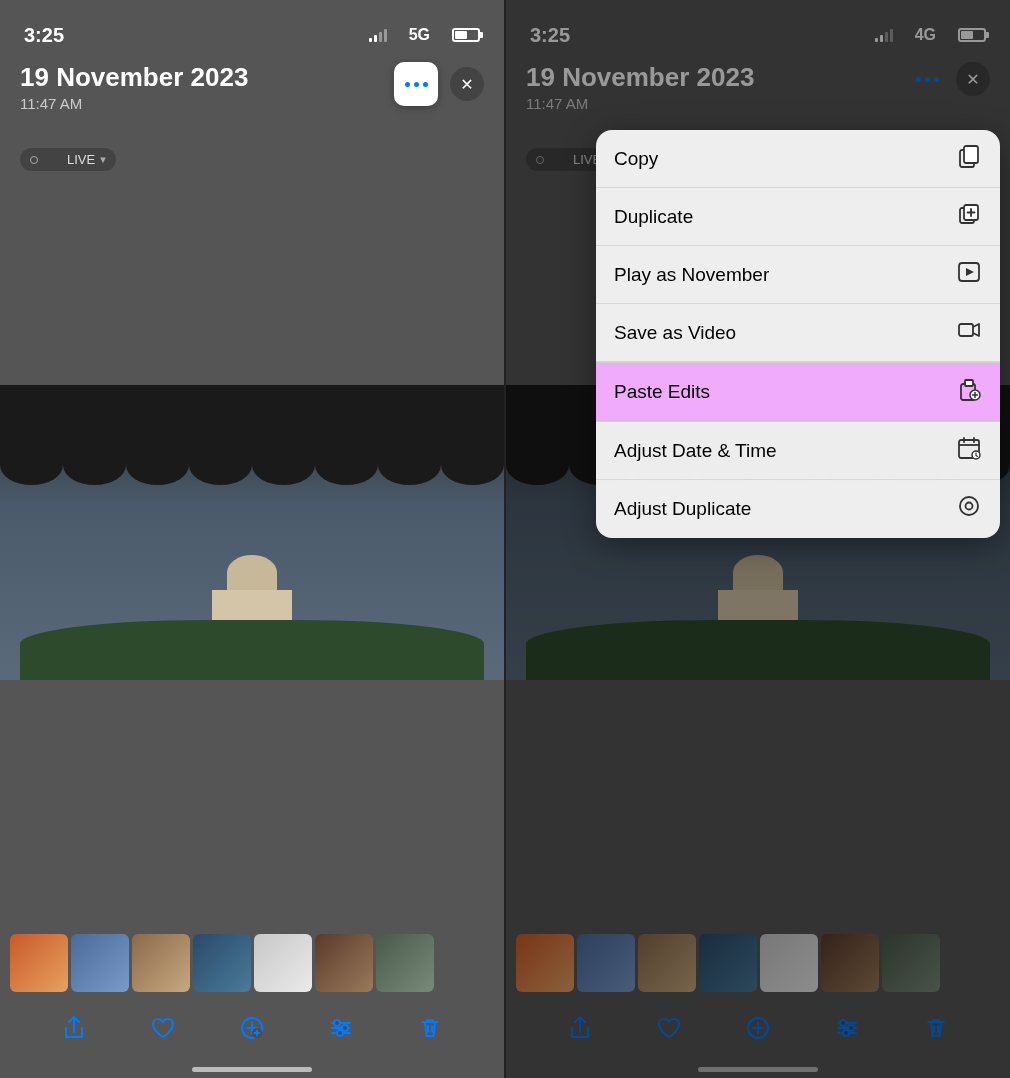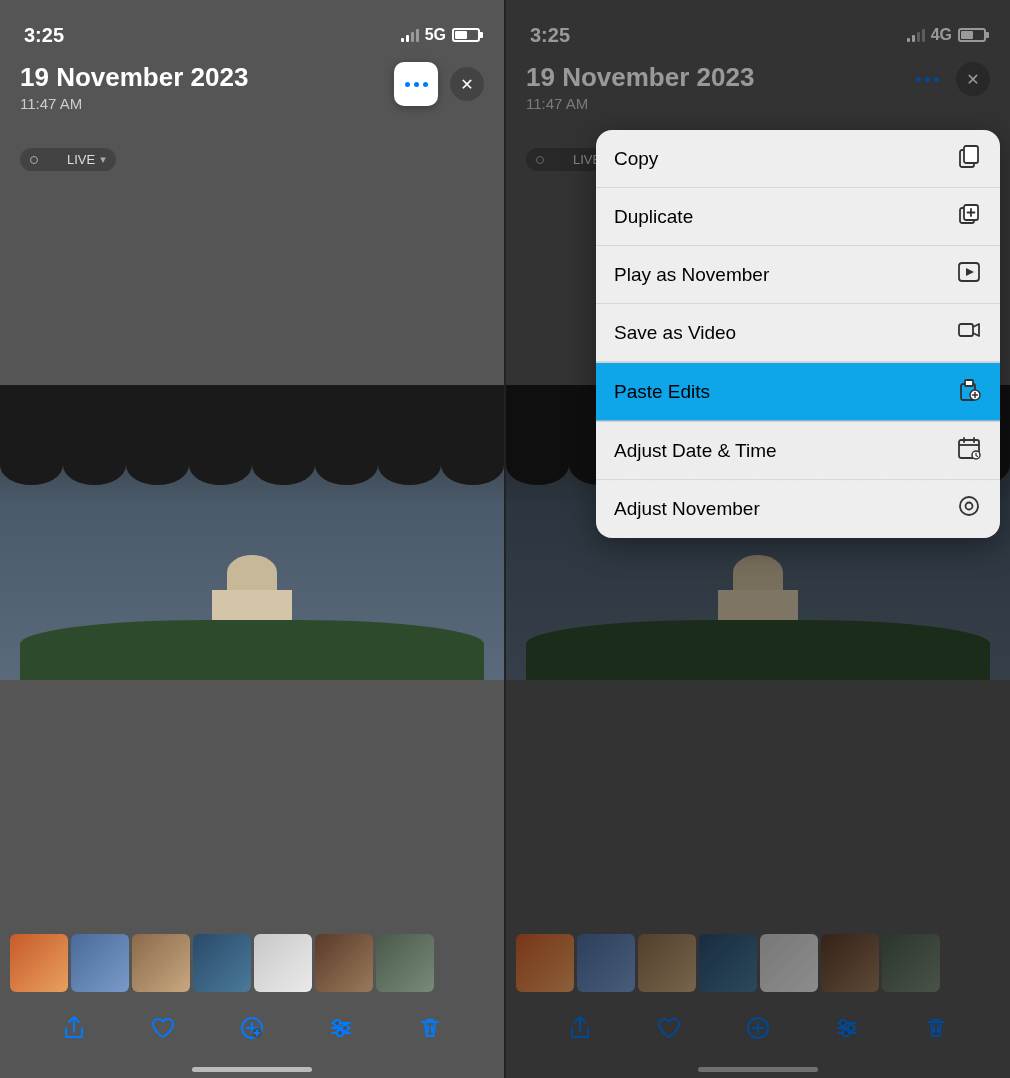--- a/index.html
+++ b/index.html
@@ -35,21 +35,21 @@
       z-index: 10;
     }
     .status-time {
       font-size: 20px;
       font-weight: 600;
       color: #fff;
     }
     .status-icons {
       display: flex;
       align-items: center;
-      gap: 6px;
+      gap: 22px;
     }
     .signal-bars {
       display: flex;
       align-items: flex-end;
       gap: 2px;
       height: 14px;
     }
     .signal-bar {
       width: 3px;
       background: #fff;
@@ -352,21 +352,21 @@
       height: 58px;
       cursor: pointer;
       border-bottom: 1px solid rgba(200,200,200,0.6);
       background: transparent;
       transition: background 0.15s;
     }
     .menu-item:last-child {
       border-bottom: none;
     }
     .menu-item.highlighted {
-      background: #0ea5e9;
+      background: #f0abfc;
     }
     .menu-item-label {
       font-size: 19px;
       font-weight: 400;
       color: #000;
     }
     .menu-item-icon {
       font-size: 22px;
       color: #333;
     }
@@ -646,21 +646,21 @@
           <line x1="3" y1="10" x2="23" y2="10" stroke="#333" stroke-width="1.8"></line>
           <line x1="8" y1="3" x2="8" y2="7" stroke="#333" stroke-width="1.8" stroke-linecap="round"></line>
           <line x1="18" y1="3" x2="18" y2="7" stroke="#333" stroke-width="1.8" stroke-linecap="round"></line>
           <circle cx="20" cy="20" r="4" fill="white" stroke="#333" stroke-width="1.5"></circle>
           <path d="M20 18v2.5l1.5 1" stroke="#333" stroke-width="1.2" stroke-linecap="round"></path>
         </svg>
       </span>
     </div>
 
     <div class="menu-item">
-      <span class="menu-item-label">Adjust November</span>
+      <span class="menu-item-label">Adjust Duplicate</span>
       <span class="menu-item-icon">
         <svg width="26" height="26" viewBox="0 0 26 26" fill="none">
           <circle cx="13" cy="13" r="9" stroke="#333" stroke-width="1.8"></circle>
           <circle cx="13" cy="13" r="3.5" stroke="#333" stroke-width="1.8"></circle>
         </svg>
       </span>
     </div>
   </div>
 
   <div class="thumbnail-strip">

